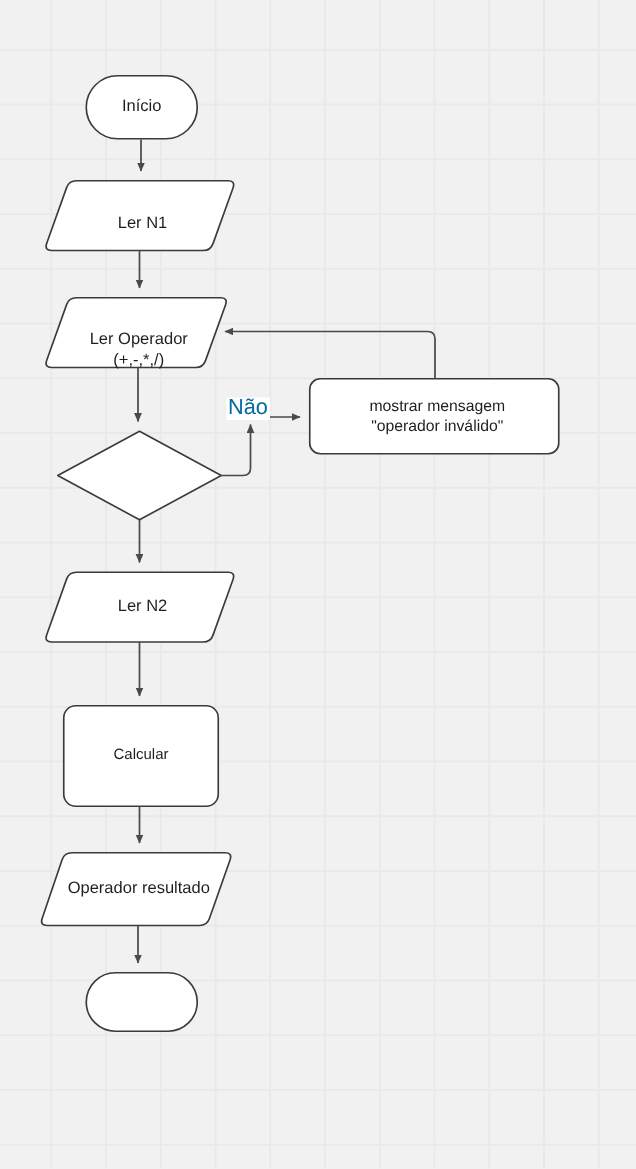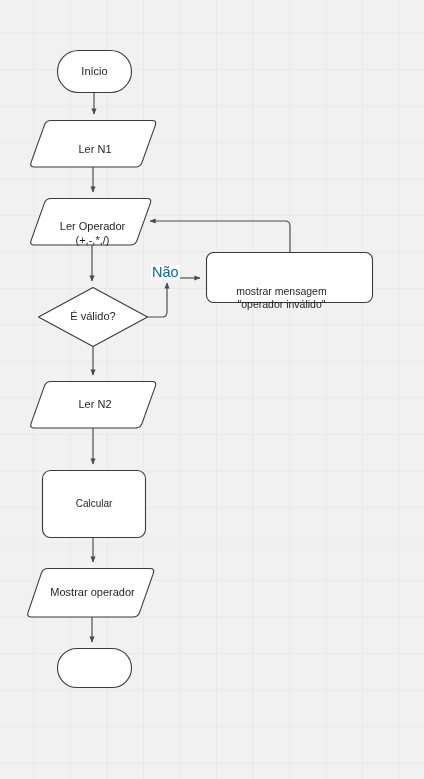--- a/index.html
+++ b/index.html
@@ -121,37 +121,34 @@
 
   <div class="shape-text t-io" style="left:33px; top:120px; width:124px; height:35px;margin-top:12px;">
     <span>Ler N1</span>
   </div>
 
   <div class="shape-text t-io" style="left:33px; top:206px; width:119px; height:55px;">
     <span>Ler Operador</span>
     <span>(+,-,*,/)</span>
   </div>
 
-  <div class="shape-text t-decision" style="left:38px; top:287px; width:110px; height:60px;">
-    <span>É válido?</span>
-  </div>
 
-  <div class="shape-text t-msg" style="left:198px; top:252px; width:167px; height:51px;margin-top:20px;">
+  <div class="shape-text t-msg" style="left:208px; top:252px; width:167px; height:51px;">
     <span>mostrar mensagem</span>
     <span>"operador inválido"</span>
   </div>
 
   <div class="shape-text t-io" style="left:33px; top:381px; width:124px; height:47px;">
     <span>Ler N2</span>
   </div>
 
   <div class="shape-text t-process" style="left:42px; top:470px; width:104px; height:68px;">
     <span>Calcular</span>
   </div>
 
   <div class="shape-text t-io" style="left:30px; top:568px; width:125px; height:49px;">
-    <span>Mostrar operador</span>
+    <span>Operador resultado</span>
   </div>
 
 
   <div class="edge-label" style="left:151px; top:265px;">Não</div>
 
 </div>
 
 </body></html>

